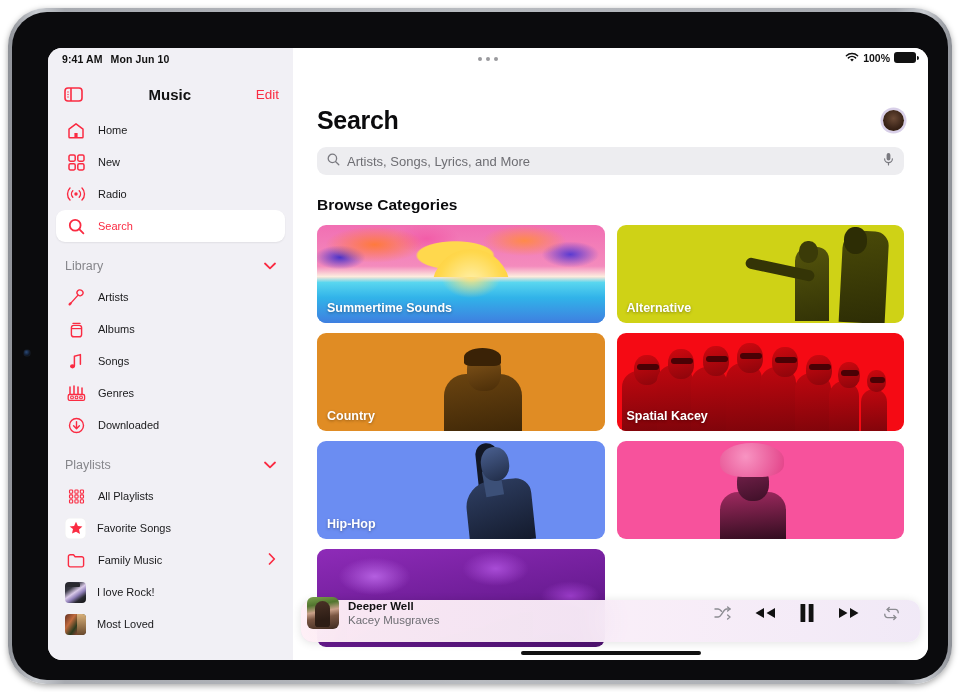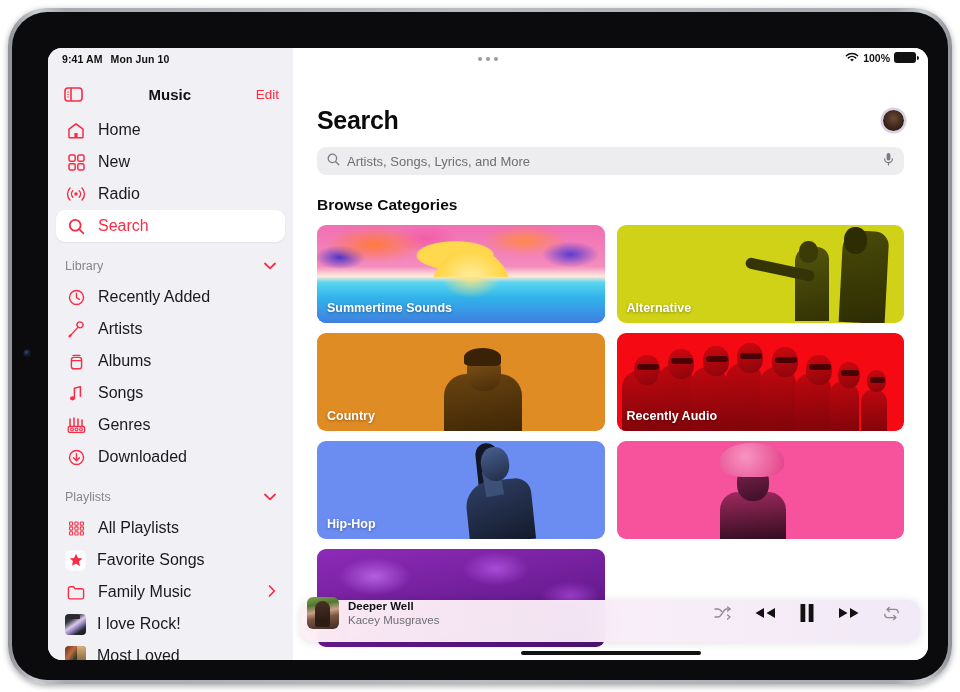--- a/index.html
+++ b/index.html
@@ -87,21 +87,21 @@
   }
   #edit-button {
     font-size: 13.5px; color: #fa2b42; font-weight: normal; cursor: pointer;
   }
   .sb-icon { width: 22px; height: 22px; flex: 0 0 22px; display:flex; align-items:center; justify-content:center; }
 
   .sb-list { padding: 0 8px; }
   .sb-row {
     display: flex; align-items: center; gap: 11px;
     height: 32px; padding: 0 9px; border-radius: 9px;
-    font-size: 16px; color: #1a1a1c; cursor: pointer;
+    font-size: 11px; color: #1a1a1c; cursor: pointer;
     position: relative;
   }
   .sb-row.selected { background: #ffffff; box-shadow: 0 1px 2px rgba(0,0,0,.07); }
   .sb-row.selected .sb-label { color: #fa2b42; }
   .sb-label { flex: 1; white-space: nowrap; overflow: hidden; }
 
   .sb-section {
     display:flex; align-items:center; padding: 0 17px;
     height: 30px; margin-top: 9px;
     font-size: 12.5px; color: #86868b; font-weight: normal;
@@ -453,29 +453,20 @@
         <div class="sb-section">
           <span class="sect-label">Library</span>
           <span class="chev-down">
             <svg width="12" height="8" viewBox="0 0 12 8">
                 <path d="M1 1.5 6 6.3l5-4.8" stroke="#fa2b42" stroke-width="1.8" fill="none" stroke-linecap="round" stroke-linejoin="round"></path>
               </svg>
           </span>
         </div>
 
         <div class="sb-list">
-          <div class="sb-row">
-            <span class="sb-icon">
-              <svg width="17" height="17" viewBox="0 0 17 17">
-                  <circle cx="8.5" cy="8.5" r="7" stroke="#fa2b42" stroke-width="1.4" fill="none"></circle>
-                  <path d="M8.5 4.4v4.3l3 1.6" stroke="#fa2b42" stroke-width="1.4" fill="none" stroke-linecap="round"></path>
-                </svg>
-            </span>
-            <span class="sb-label">Recently Added</span>
-          </div>
 
           <div class="sb-row">
             <span class="sb-icon">
               <svg width="17" height="17" viewBox="0 0 17 17">
                 <rect x="9" y="1" width="6" height="5.6" rx="2.8" transform="rotate(42 12 3.8)" stroke="#fa2b42" stroke-width="1.4" fill="none"></rect>
                 <line x1="9.6" y1="6.6" x2="2.6" y2="14.4" stroke="#fa2b42" stroke-width="1.4" stroke-linecap="round"></line>
                 <line x1="2.6" y1="14.4" x2="1.6" y2="15.4" stroke="#fa2b42" stroke-width="2.2" stroke-linecap="round"></line>
               </svg>
             </span>
             <span class="sb-label">Artists</span>
@@ -672,21 +663,21 @@
                 <div class="fig" style="left:62%; height:64px"></div>
                   <div class="fhead" style="left:66%; top:22%"></div>
                   <div class="glass" style="left:67%; top:32%"></div>
                 <div class="fig" style="left:74%; height:56px; width:30px"></div>
                   <div class="fhead" style="left:77%; top:30%; width:22px; height:26px"></div>
                   <div class="glass" style="left:78%; top:38%; width:18px"></div>
                 <div class="fig" style="left:85%; height:48px; width:26px"></div>
                   <div class="fhead" style="left:87%; top:38%; width:19px; height:22px"></div>
                   <div class="glass" style="left:88%; top:45%; width:15px"></div>
               </div>
-              <span class="cat-label">Recently Audio</span>
+              <span class="cat-label">Spatial Kacey</span>
             </div>
 
             <div class="cat-card">
               <div class="art-hiphop">
                 <div class="hair"></div>
                 <div class="body"></div>
                 <div class="neck"></div>
                 <div class="head"></div>
               </div>
               <span class="cat-label">Hip-Hop</span>

